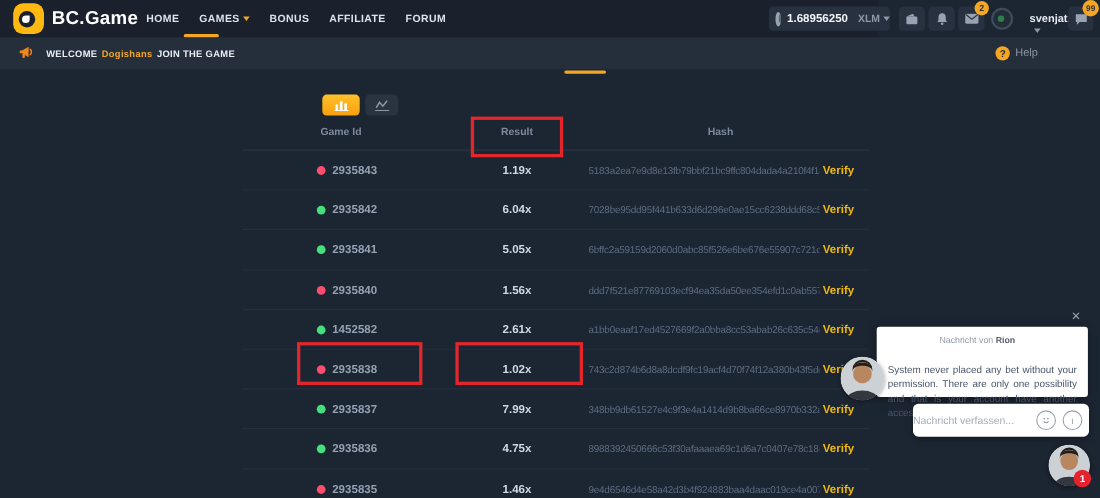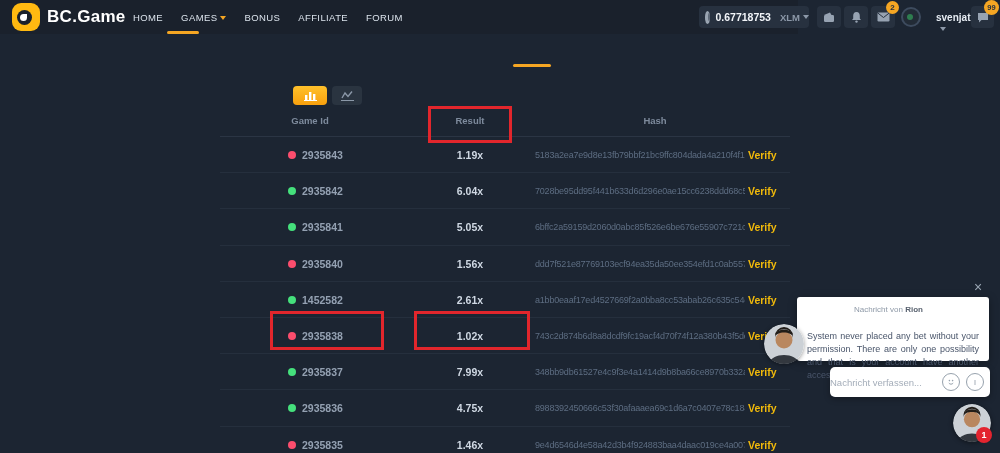--- a/index.html
+++ b/index.html
@@ -7,21 +7,21 @@
         background:#1c2532;font-family:"Liberation Sans",sans-serif;
         -webkit-font-smoothing:antialiased;}
   
   .hdr{position:absolute;left:0;top:0;width:798px;height:34px;background:#1a212c;}
   .logo{position:absolute;left:12px;top:3px;width:28px;height:28px;background:#ffb911;
         border-radius:9px;}
   .logo i{position:absolute;left:5px;top:7px;width:15px;height:15px;background:#1a212c;border-radius:50%;display:block;}
   .logo i::after{content:"";position:absolute;left:3px;top:4px;width:7px;height:7px;background:#fff;border-radius:50% 0 50% 50%;}
   .brand{position:absolute;left:47px;top:7px;font-size:17px;font-weight:bold;color:#fff;letter-spacing:.3px;}
   .nav{position:absolute;left:133px;top:12px;display:flex;gap:18px;}
-  .nav span{font-size:9.5px;font-weight:normal;color:#dbe3ec;letter-spacing:.4px;cursor:pointer;}
+  .nav span{font-size:9.5px;font-weight:bold;color:#dbe3ec;letter-spacing:.4px;cursor:pointer;}
   .nav span.active{color:#f5a623;}
   .caret{display:inline-block;width:0;height:0;border-left:3.5px solid transparent;border-right:3.5px solid transparent;border-top:4px solid #8c98a8;vertical-align:1px;margin-left:3px;}
   .nav .active .caret{border-top-color:#f5a623;}
   .nav-underline{position:absolute;left:167px;top:31px;width:32px;height:3px;background:#f5a623;border-radius:2px;}
   .balance{position:absolute;left:699px;top:6px;width:110px;height:22px;background:#27313f;border-radius:4px;display:flex;align-items:center;cursor:pointer;}
   .coin{width:13px;height:13px;border-radius:50%;background:#9aa5b2;margin:0 5px 0 6px;position:relative;}
   .coin::after{content:"";position:absolute;inset:2.5px;border-radius:50%;border:1.5px solid #5c6776;}
   .bal-amt{font-size:10.5px;font-weight:bold;color:#f2f5f9;}
   .bal-cur{font-size:9.5px;font-weight:bold;color:#8c98a8;margin-left:9px;}
   .icon-btn{position:absolute;top:6px;width:24px;height:22px;background:#27313f;border-radius:4px;display:flex;align-items:center;justify-content:center;cursor:pointer;}
@@ -96,21 +96,21 @@
       <span>HOME</span>
       <span class="active"><span>GAMES</span><span class="caret"></span></span>
       <span>BONUS</span>
       <span>AFFILIATE</span>
       <span>FORUM</span>
     </div>
     <div class="nav-underline"></div>
 
     <div class="balance">
       <span class="coin"></span>
-      <span class="bal-amt">0.67718753</span>
+      <span class="bal-amt">1.68956250</span>
       <span class="bal-cur">XLM</span>
       <span class="caret"></span>
     </div>
 
     <div class="icon-btn ibtn1">
       <svg width="12" height="11" viewBox="0 0 12 11">
           <path d="M1 3 L7 0.5 L8.5 3 Z" fill="#97a3b2"></path>
           <rect x="1" y="3" width="10" height="7" rx="1.2" fill="#97a3b2"></rect>
         </svg>
     </div>
@@ -132,20 +132,38 @@
     <div class="uname"><span>svenjatzu</span><span class="caret"></span></div>
 
     <div class="chat-btn">
       <svg width="12" height="11" viewBox="0 0 12 11">
           <path d="M1 1 L11 1 L11 8 L4.5 8 L2 10.5 L2 8 L1 8 Z" fill="#97a3b2"></path>
         </svg>
     </div>
     <div class="badge chatn">99</div>
   </div>
 
+  <div class="wbar">
+    <span class="mega">
+      <svg width="15" height="13" viewBox="0 0 15 13">
+          <path d="M1 5 L3 5 L9 1.5 L9 11 L3 7.5 L1 7.5 Z" fill="#f0851c"></path>
+          <path d="M10 3.5 C12 4.5 12 8 10 9" stroke="#f0851c" stroke-width="1.4" fill="none"></path>
+          <rect x="3.4" y="7.8" width="2.2" height="4" rx="1" fill="#f0851c"></rect>
+        </svg>
+    </span>
+    <div class="wtext">
+      <span>WELCOME</span>
+      <span class="uname-y">Dogishans</span>
+      <span>JOIN THE GAME</span>
+    </div>
+    <div class="help">
+      <span class="q">?</span>
+      <span class="t">Help</span>
+    </div>
+  </div>
   <div class="tab-indicator"></div>
 
   <div class="tabs">
     <div class="tab on">
       <svg width="13" height="11" viewBox="0 0 13 11">
           <rect x="1" y="5" width="2.4" height="5" fill="#fff"></rect>
           <rect x="5" y="2" width="2.4" height="8" fill="#fff"></rect>
           <rect x="9" y="4" width="2.4" height="6" fill="#fff"></rect>
           <rect x="0" y="10" width="13" height="1" fill="#fff"></rect>
         </svg>

